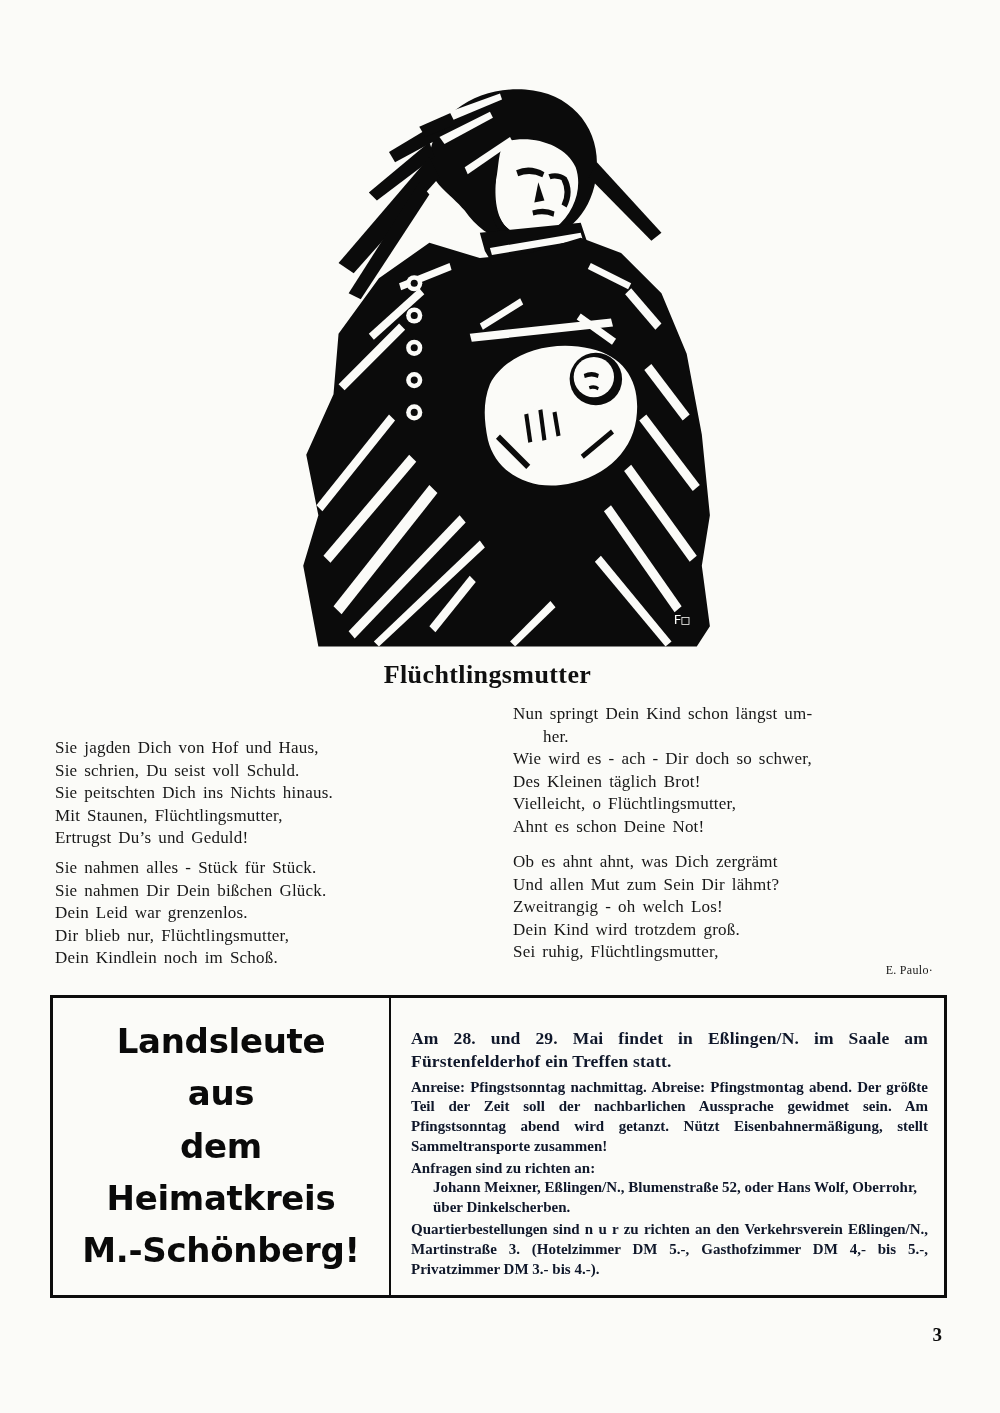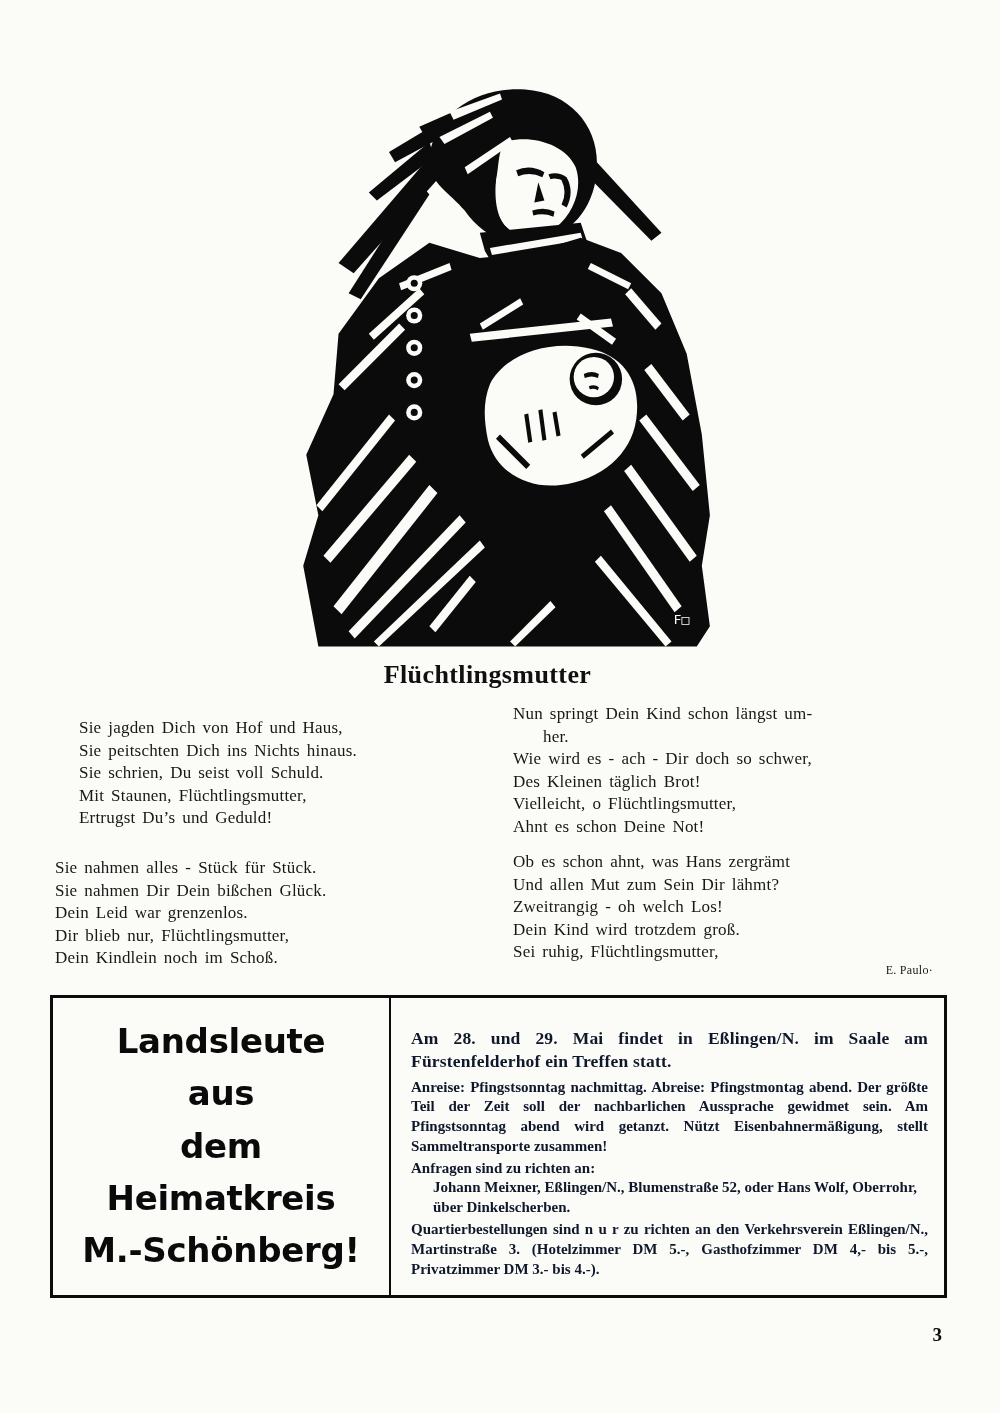--- a/index.html
+++ b/index.html
@@ -8,21 +8,21 @@
     font-family:"Liberation Serif","DejaVu Serif",serif;color:#141414;
     overflow:hidden;margin:0 auto;
   }
   .illustration{position:absolute;left:278px;top:80px;width:444px;height:578px;}
   .illustration svg{width:100%;height:100%;display:block;}
   .title{
     position:absolute;top:660px;left:0;width:975px;text-align:center;
     font-size:26px;font-weight:bold;letter-spacing:0.4px;color:#101010;
   }
   .stanza{position:absolute;font-size:17px;line-height:22.6px;letter-spacing:0.2px;word-spacing:2.5px;white-space:nowrap;color:#171717;}
-  #stanza1{left:55px;top:717px;margin-left:24px;}
+  #stanza1{left:55px;top:737px;}
   #stanza2{left:55px;top:851px;margin-top:6px;}
   #stanza3{left:513px;top:703px;}
   #stanza4{left:513px;top:851px;}
   .poem-line.indent{padding-left:30px;}
   .attribution{
     position:absolute;left:513px;top:963px;width:420px;text-align:right;
     font-size:12px;letter-spacing:0.3px;color:#171717;
   }
   .ad-box{
     position:absolute;left:50px;top:995px;width:897px;height:303px;
@@ -127,43 +127,43 @@
         <circle cx="135" cy="328" r="3.5" fill="#0b0b0b"></circle>
 
       <text x="392" y="538" fill="#fbfbf8" font-size="13" font-family="DejaVu Sans Mono, monospace">F□</text>
     </svg>
   </div>
 
   <div class="title">Flüchtlingsmutter</div>
 
   <div class="stanza" id="stanza1">
     <div class="poem-line">Sie jagden Dich von Hof und Haus,</div>
+    <div class="poem-line">Sie schrien, Du seist voll Schuld.</div>
     <div class="poem-line">Sie peitschten Dich ins Nichts hinaus.</div>
-    <div class="poem-line">Sie schrien, Du seist voll Schuld.</div>
     <div class="poem-line">Mit Staunen, Flüchtlingsmutter,</div>
     <div class="poem-line">Ertrugst Du’s und Geduld!</div>
   </div>
   <div class="stanza" id="stanza2">
     <div class="poem-line">Sie nahmen alles - Stück für Stück.</div>
     <div class="poem-line">Sie nahmen Dir Dein bißchen Glück.</div>
     <div class="poem-line">Dein Leid war grenzenlos.</div>
     <div class="poem-line">Dir blieb nur, Flüchtlingsmutter,</div>
     <div class="poem-line">Dein Kindlein noch im Schoß.</div>
   </div>
 
   <div class="stanza" id="stanza3">
     <div class="poem-line">Nun springt Dein Kind schon längst um-</div>
     <div class="poem-line indent">her.</div>
     <div class="poem-line">Wie wird es - ach - Dir doch so schwer,</div>
     <div class="poem-line">Des Kleinen täglich Brot!</div>
     <div class="poem-line">Vielleicht, o Flüchtlingsmutter,</div>
     <div class="poem-line">Ahnt es schon Deine Not!</div>
   </div>
   <div class="stanza" id="stanza4">
-    <div class="poem-line">Ob es schon ahnt, was Hans zergrämt</div>
+    <div class="poem-line">Ob es ahnt ahnt, was Dich zergrämt</div>
     <div class="poem-line">Und allen Mut zum Sein Dir lähmt?</div>
     <div class="poem-line">Zweitrangig - oh welch Los!</div>
     <div class="poem-line">Dein Kind wird trotzdem groß.</div>
     <div class="poem-line">Sei ruhig, Flüchtlingsmutter,</div>
   </div>
 
   <div class="attribution">E. Paulo·</div>
 
   <div class="ad-box">
     <div class="ad-left">

